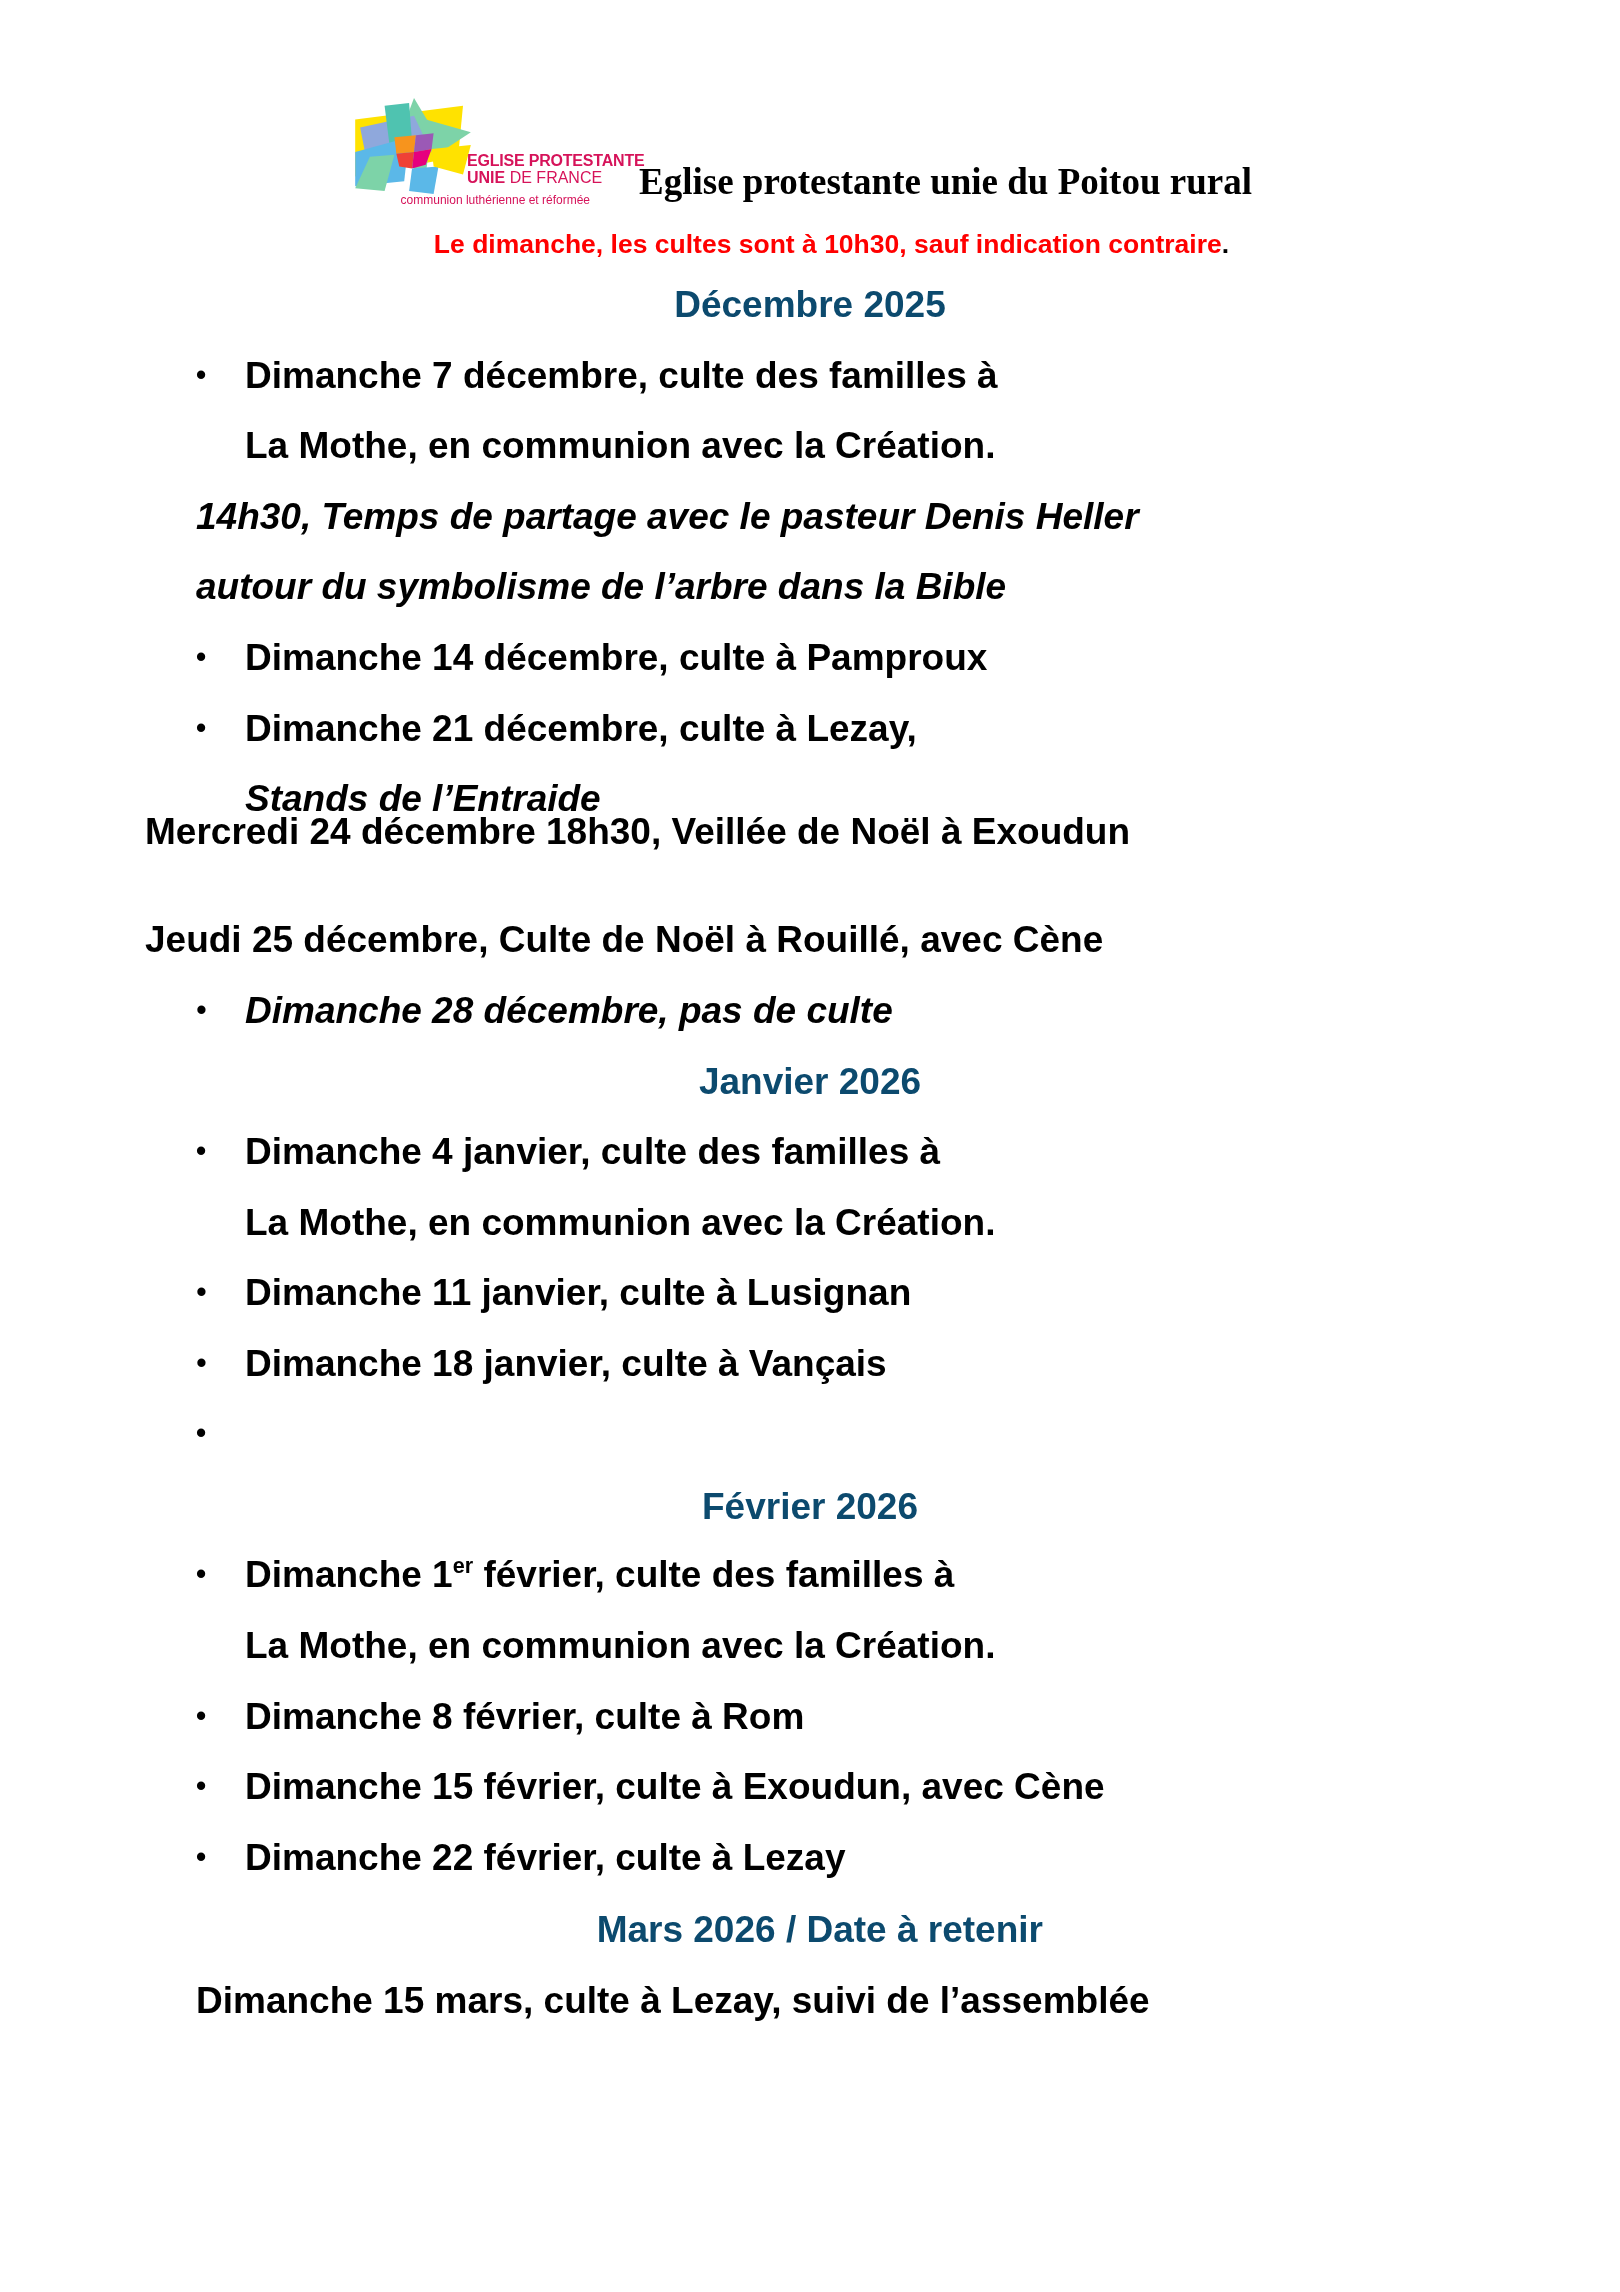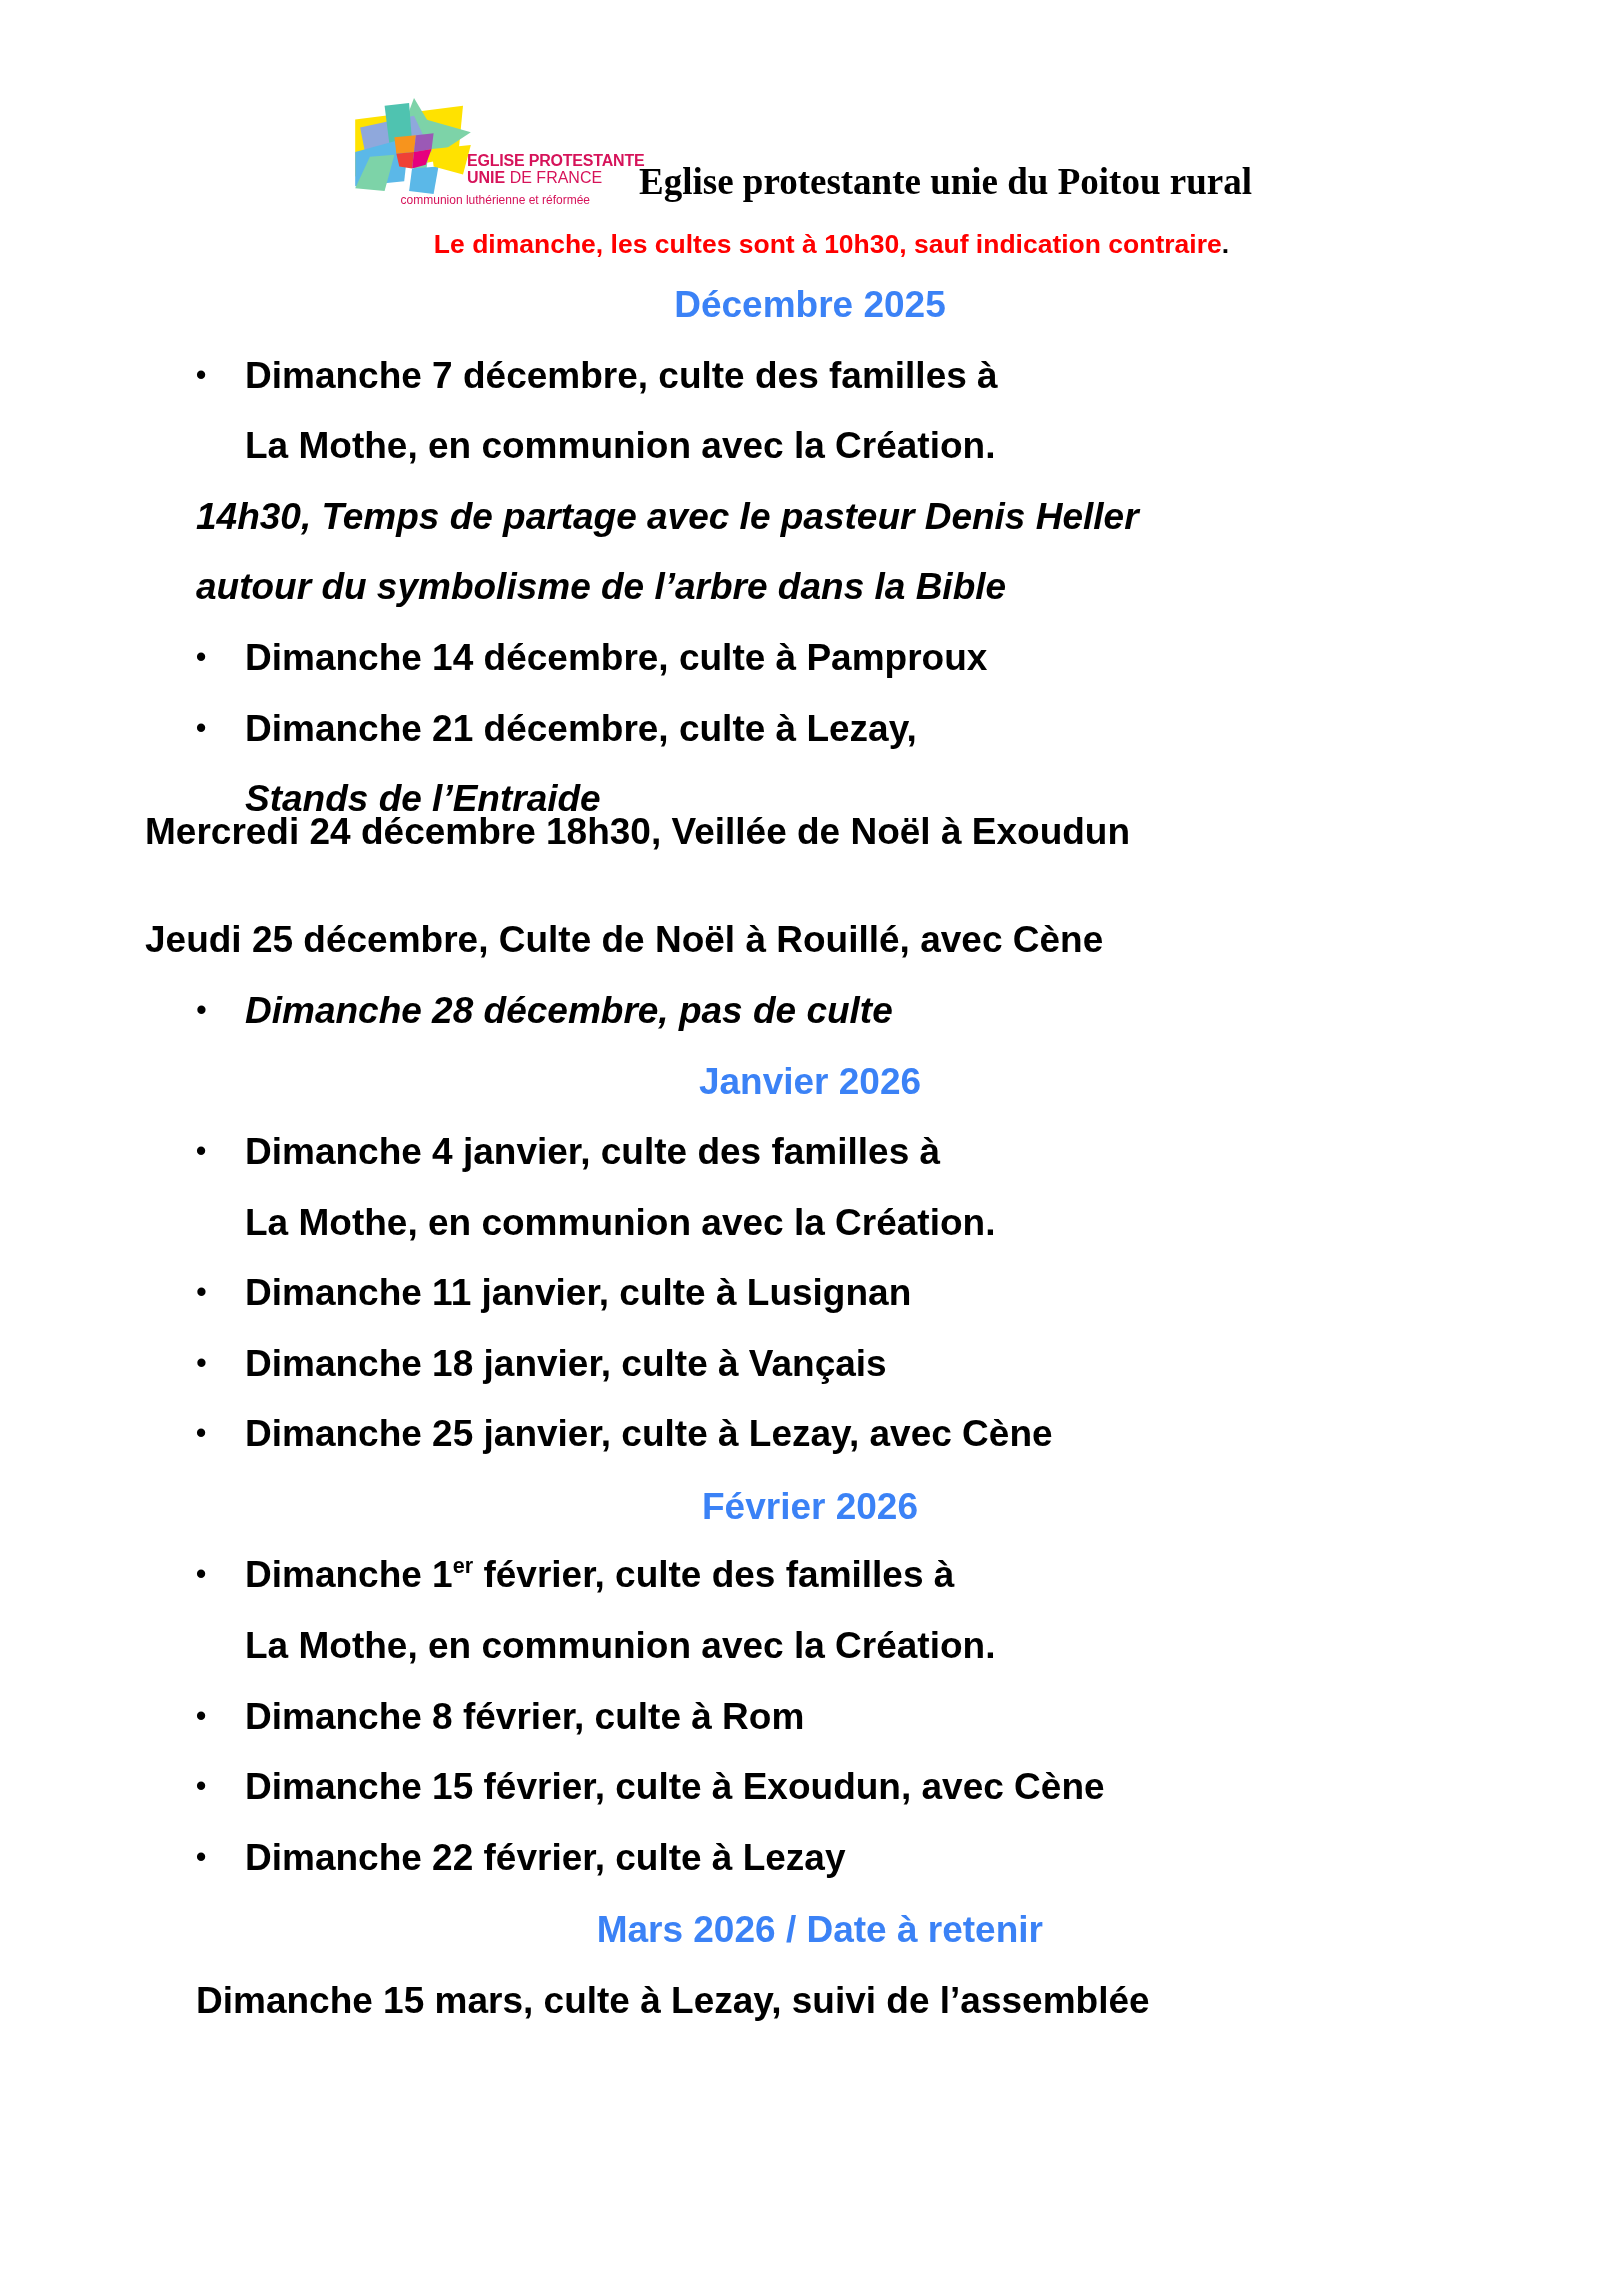--- a/index.html
+++ b/index.html
@@ -38,21 +38,21 @@
     .notice {
       position: absolute; left: 0; width: 1620px; top: 231px; text-align: center;
       font-size: 26.5px; font-weight: bold; color: #ff0000; line-height: 1; white-space: nowrap;
       padding-left: 43px; box-sizing: border-box;
     }
     .notice .dot { color: #000000; }
 
     
     .month {
       position: absolute; left: 0; width: 1620px; text-align: center;
-      font-size: 37px; font-weight: bold; color: #3b82f6; line-height: 1; white-space: nowrap;
+      font-size: 37px; font-weight: bold; color: #0c4a6e; line-height: 1; white-space: nowrap;
     }
 
     
     .line {
       position: absolute; font-size: 37px; font-weight: bold; line-height: 1;
       white-space: nowrap; color: #000;
     }
     .line.italic { font-style: italic; }
     .bullet {
       position: absolute; font-size: 29px; font-weight: bold; line-height: 1; color: #000;
@@ -118,21 +118,20 @@
   <div class="line" style="left:245px; top:1133px;">Dimanche 4 janvier, culte des familles à</div>
   <div class="line" style="left:245px; top:1204px;">La Mothe, en communion avec la Création.</div>
 
   <span class="bullet" style="left:196px; top:1278px; font-style:italic;">•</span>
   <div class="line" style="left:245px; top:1274px;">Dimanche 11 janvier, culte à Lusignan</div>
 
   <span class="bullet" style="left:196px; top:1349px; font-style:italic;">•</span>
   <div class="line" style="left:245px; top:1345px;">Dimanche 18 janvier, culte à Vançais</div>
 
   <span class="bullet" style="left:196px; top:1419px;">•</span>
-  <div class="line" style="left:245px; top:1415px;">Dimanche 25 janvier, culte à Lezay, avec Cène</div>
 
   <div class="month" style="top:1488px;">Février 2026</div>
 
   <span class="bullet" style="left:196px; top:1560px;">•</span>
   <div class="line" style="left:245px; top:1556px;"><span>Dimanche 1</span><sup>er</sup><span> février, culte des familles à</span></div>
   <div class="line" style="left:245px; top:1627px;">La Mothe, en communion avec la Création.</div>
 
   <span class="bullet" style="left:196px; top:1702px;">•</span>
   <div class="line" style="left:245px; top:1698px;">Dimanche 8 février, culte à Rom</div>
 

